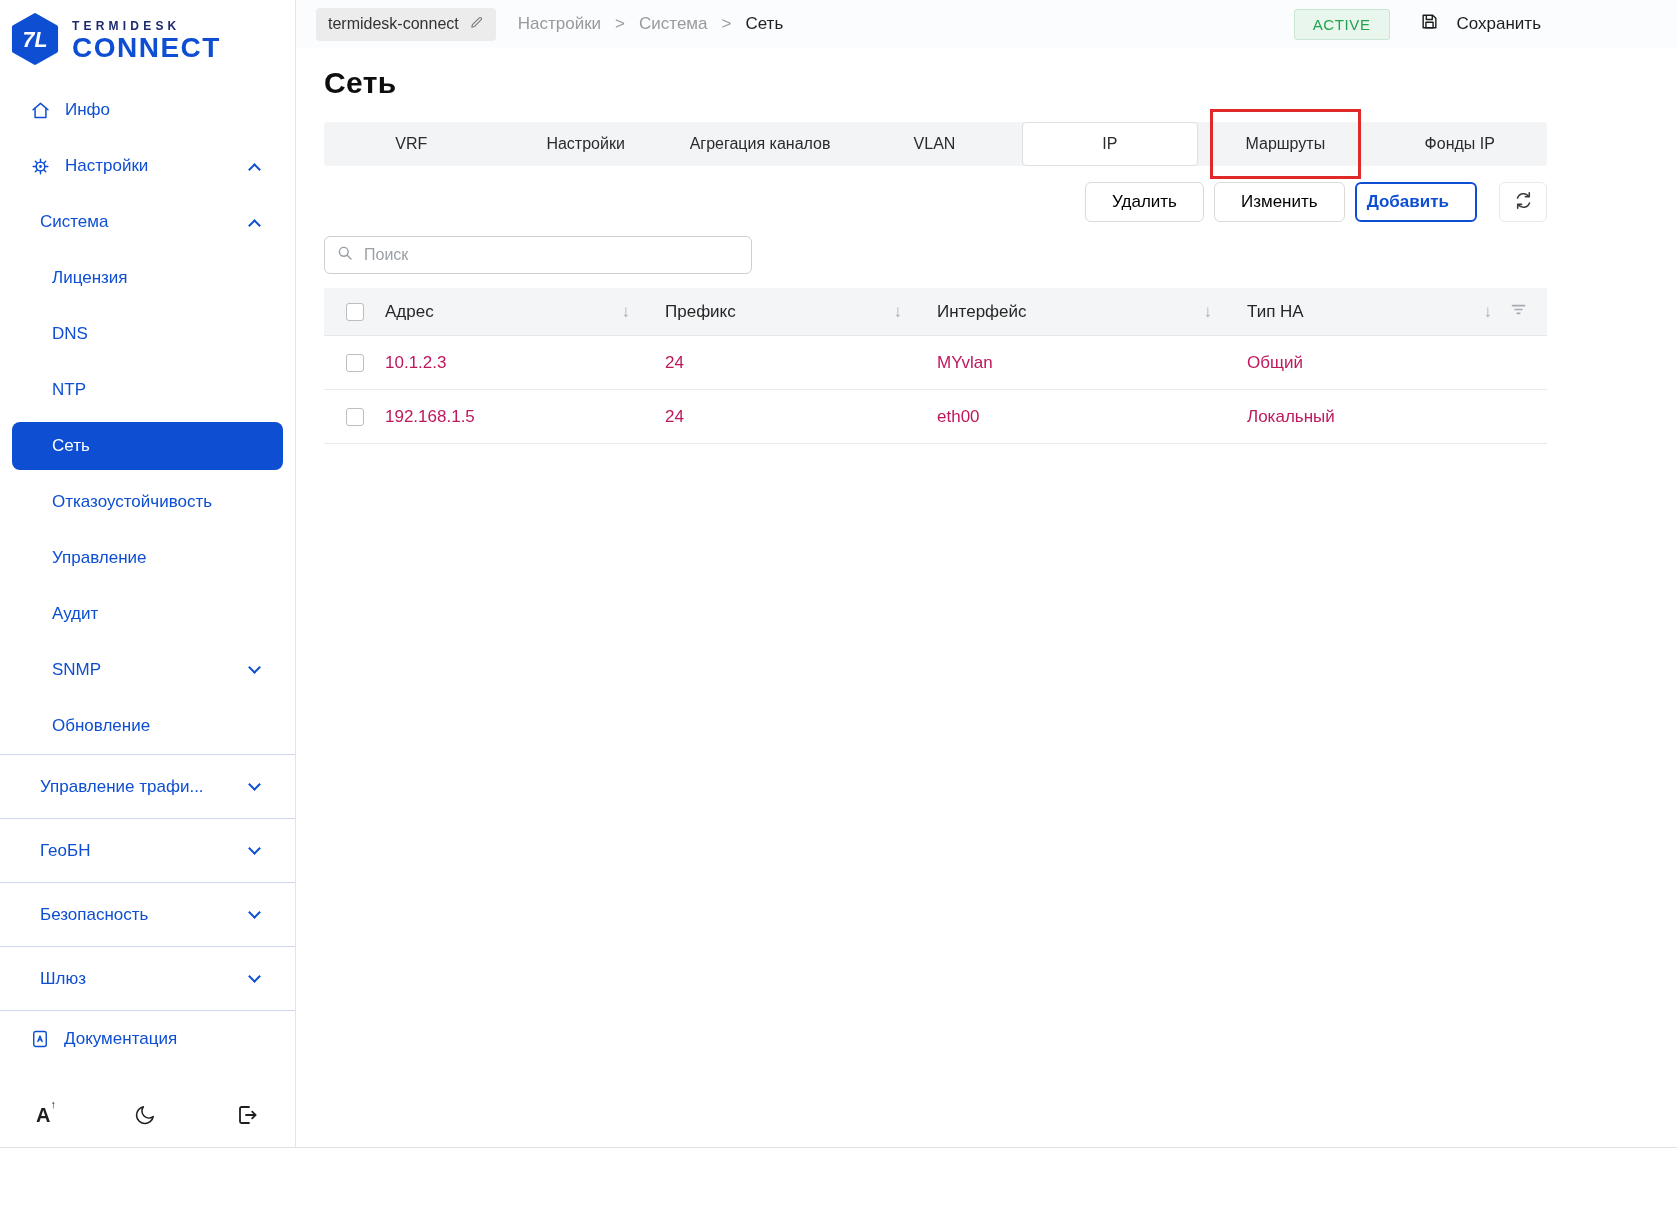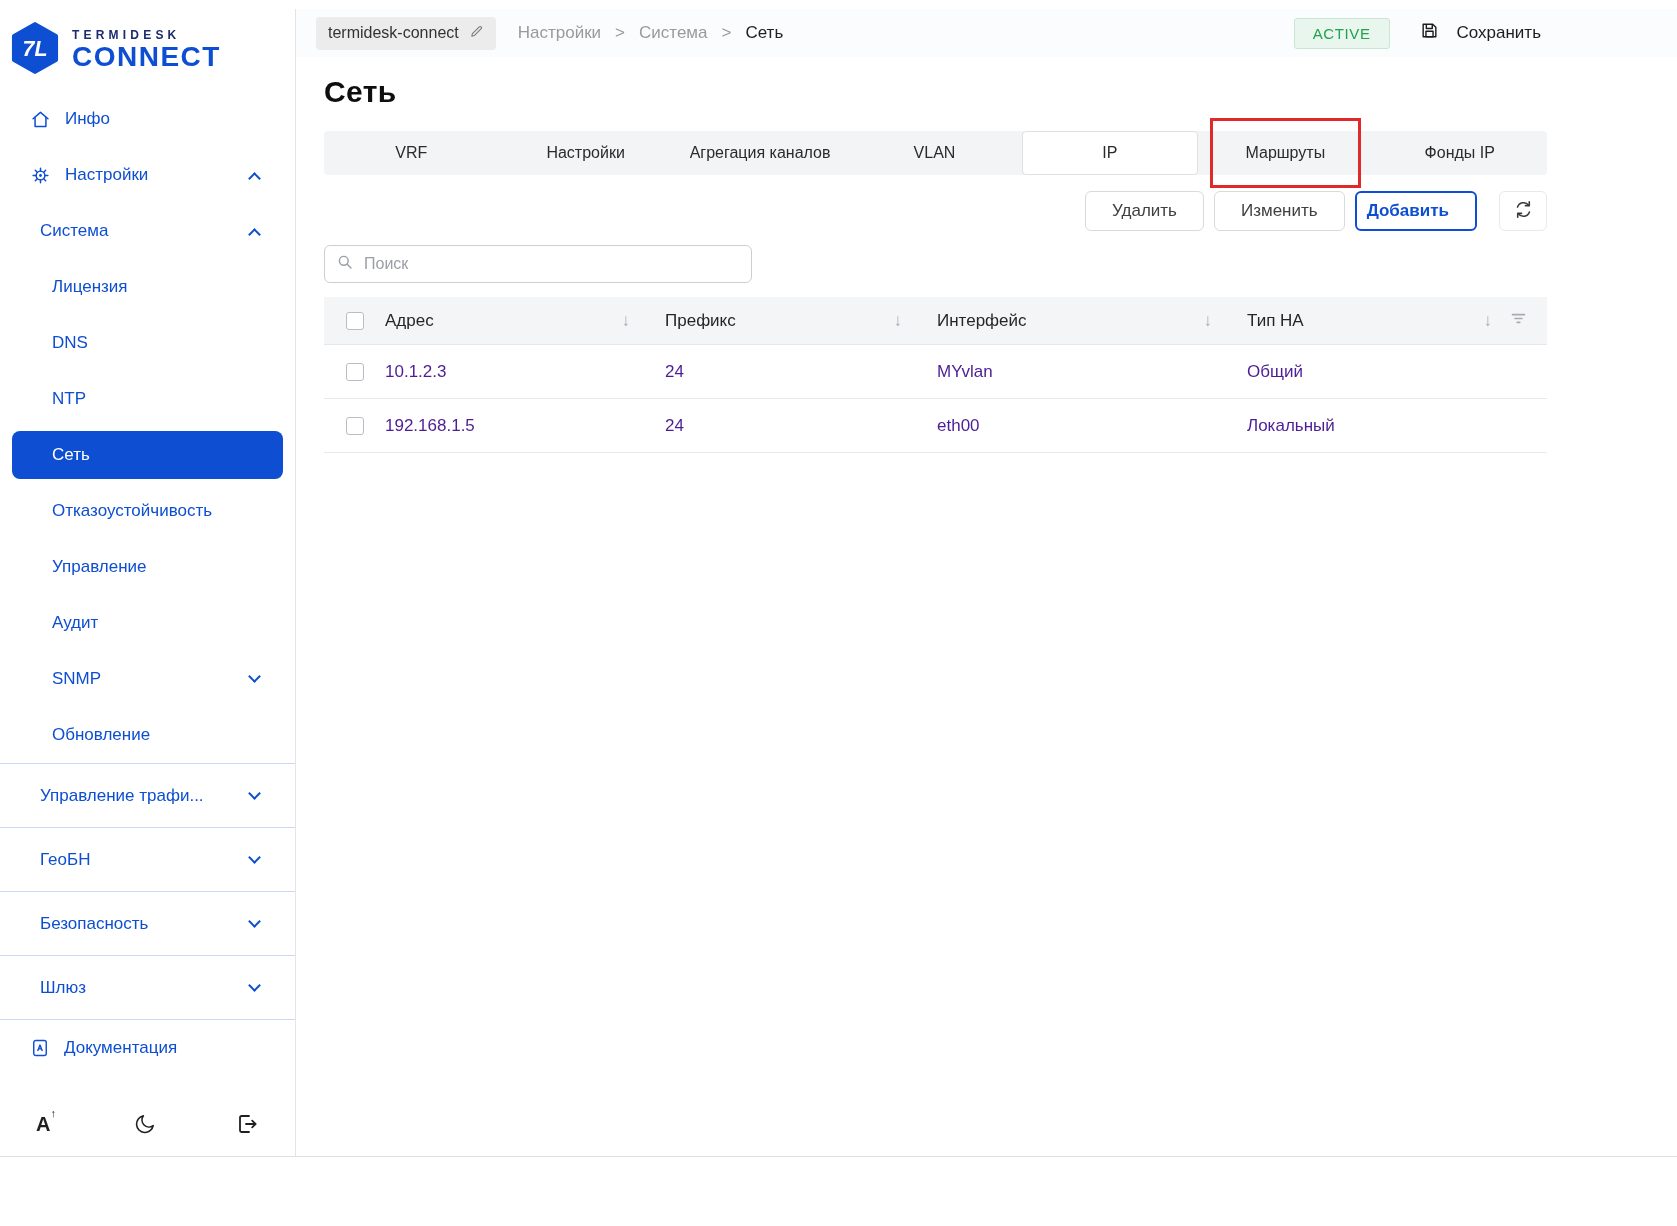--- a/index.html
+++ b/index.html
@@ -8,21 +8,21 @@
     width:1677px; height:1226px; background:#fff;
     font-family:"Liberation Sans","DejaVu Sans",sans-serif;
     color:#222; overflow:hidden;
   }
   :root{
     --blue:#0d4ed2;
     --red:#e02a2a;
     --green:#22a24c;
     --line:#e4e4e4;
   }
-  .app { display:flex; width:1677px; height:1148px; background:#fff; border-bottom:1px solid #e0e0e0;margin-top:9px; }
+  .app { display:flex; width:1677px; height:1148px; background:#fff; border-bottom:1px solid #e0e0e0; }
 
   
   .sidebar { width:296px; flex:0 0 296px; border-right:1px solid var(--line); display:flex; flex-direction:column; background:#fff; }
   .logo { display:flex; align-items:center; gap:10px; padding:12px 6px 6px 8px; }
   .logo-text .l1 { font-size:12px; font-weight:700; letter-spacing:4.2px; color:#1d2b6e; }
   .logo-text .l2 { font-size:28px; font-weight:800; letter-spacing:1.5px; color:var(--blue); line-height:1.05; }
 
   .menu { margin-top:6px; }
   .side-item { position:relative; display:flex; align-items:center; height:56px; color:var(--blue); font-size:17px; cursor:pointer; }
   .side-item.lvl0 { padding-left:30px; gap:14px; }
@@ -55,33 +55,33 @@
   .content { padding:2px 130px 0 28px; }
   h1.page-title { font-size:30px; font-weight:700; color:#0e0e0e; margin:16px 0 0; letter-spacing:0.4px; }
 
   .tabs { margin-top:22px; display:flex; background:#f3f4f6; border-radius:4px; height:44px; }
   .tab { flex:1; display:flex; align-items:center; justify-content:center; font-size:16px; color:#2b2b2b; cursor:pointer; position:relative; }
   .tab.active { background:#fff; border:1px solid #e0e0e0; border-radius:4px; }
   .tab.annotated::after { content:""; position:absolute; top:-13px; bottom:-13px; left:12px; right:12px; border:3px solid var(--red); pointer-events:none; }
 
   .actions { margin-top:16px; display:flex; justify-content:flex-end; align-items:center; gap:10px; }
   .btn { height:40px; padding:0 26px; font-size:17px; border-radius:6px; background:#fff; cursor:pointer; font-family:inherit; }
-  .btn.disabled { color:#404040; border:1px solid #dadada; }
+  .btn.disabled { color:#000000; border:1px solid #dadada; }
   .btn.primary { color:var(--blue); border:2px solid var(--blue); font-weight:700;padding-left:10px; }
   .icon-btn { width:48px; height:40px; padding:0; display:flex; align-items:center; justify-content:center; border:1px solid #e9e9e9; border-radius:6px; color:#3a3a3a; background:#fff; margin-left:12px; cursor:pointer; }
 
   .search { margin-top:14px; width:428px; height:38px; border:1px solid #cfcfcf; border-radius:6px; display:flex; align-items:center; padding:0 12px; gap:9px; background:#fff; }
   .search input { border:none; outline:none; flex:1; font-size:16px; font-family:inherit; color:#333; background:transparent; }
   .search input::placeholder { color:#9aa0a6; }
 
   .table { margin-top:14px; }
   .t-row { display:grid; grid-template-columns:46px 280px 272px 310px 1fr; align-items:center; }
   .t-head { background:#f4f5f6; height:48px; border-bottom:1px solid #e7e7e7; }
   .t-body-row { height:54px; border-bottom:1px solid #e9e9e9; background:#fff; }
-  .t-cell { padding-left:15px; font-size:17px; color:#4c1d95; display:flex; align-items:center; overflow:hidden; white-space:nowrap; }
+  .t-cell { padding-left:15px; font-size:17px; color:#be185d; display:flex; align-items:center; overflow:hidden; white-space:nowrap; }
   .t-cell.head { justify-content:space-between; padding-right:20px; color:#262626; }
   .head-icons { display:flex; gap:18px; align-items:center; color:#a7acb4; font-size:17px; }
   .sort-arrow { color:#a7acb4; }
   .cb-cell { display:flex; justify-content:center; align-items:center; }
   .cb { width:18px; height:18px; border:1.5px solid #b9bdc4; border-radius:3px; background:#fff; cursor:pointer; }
 </style>
 </head>
 <body>
 
 <div class="app">

